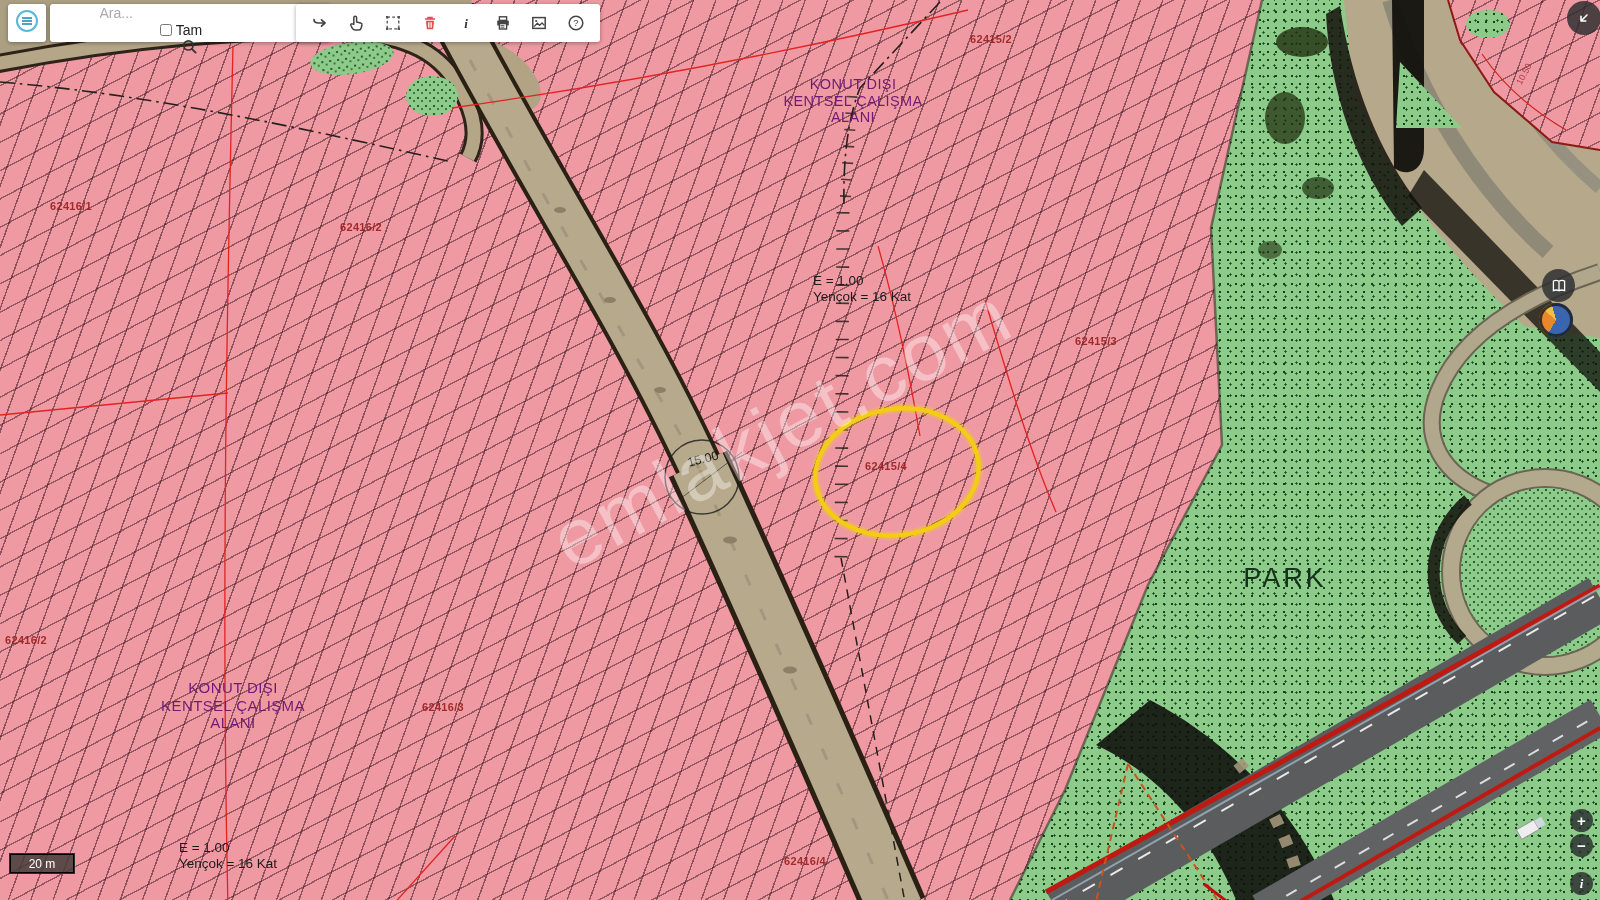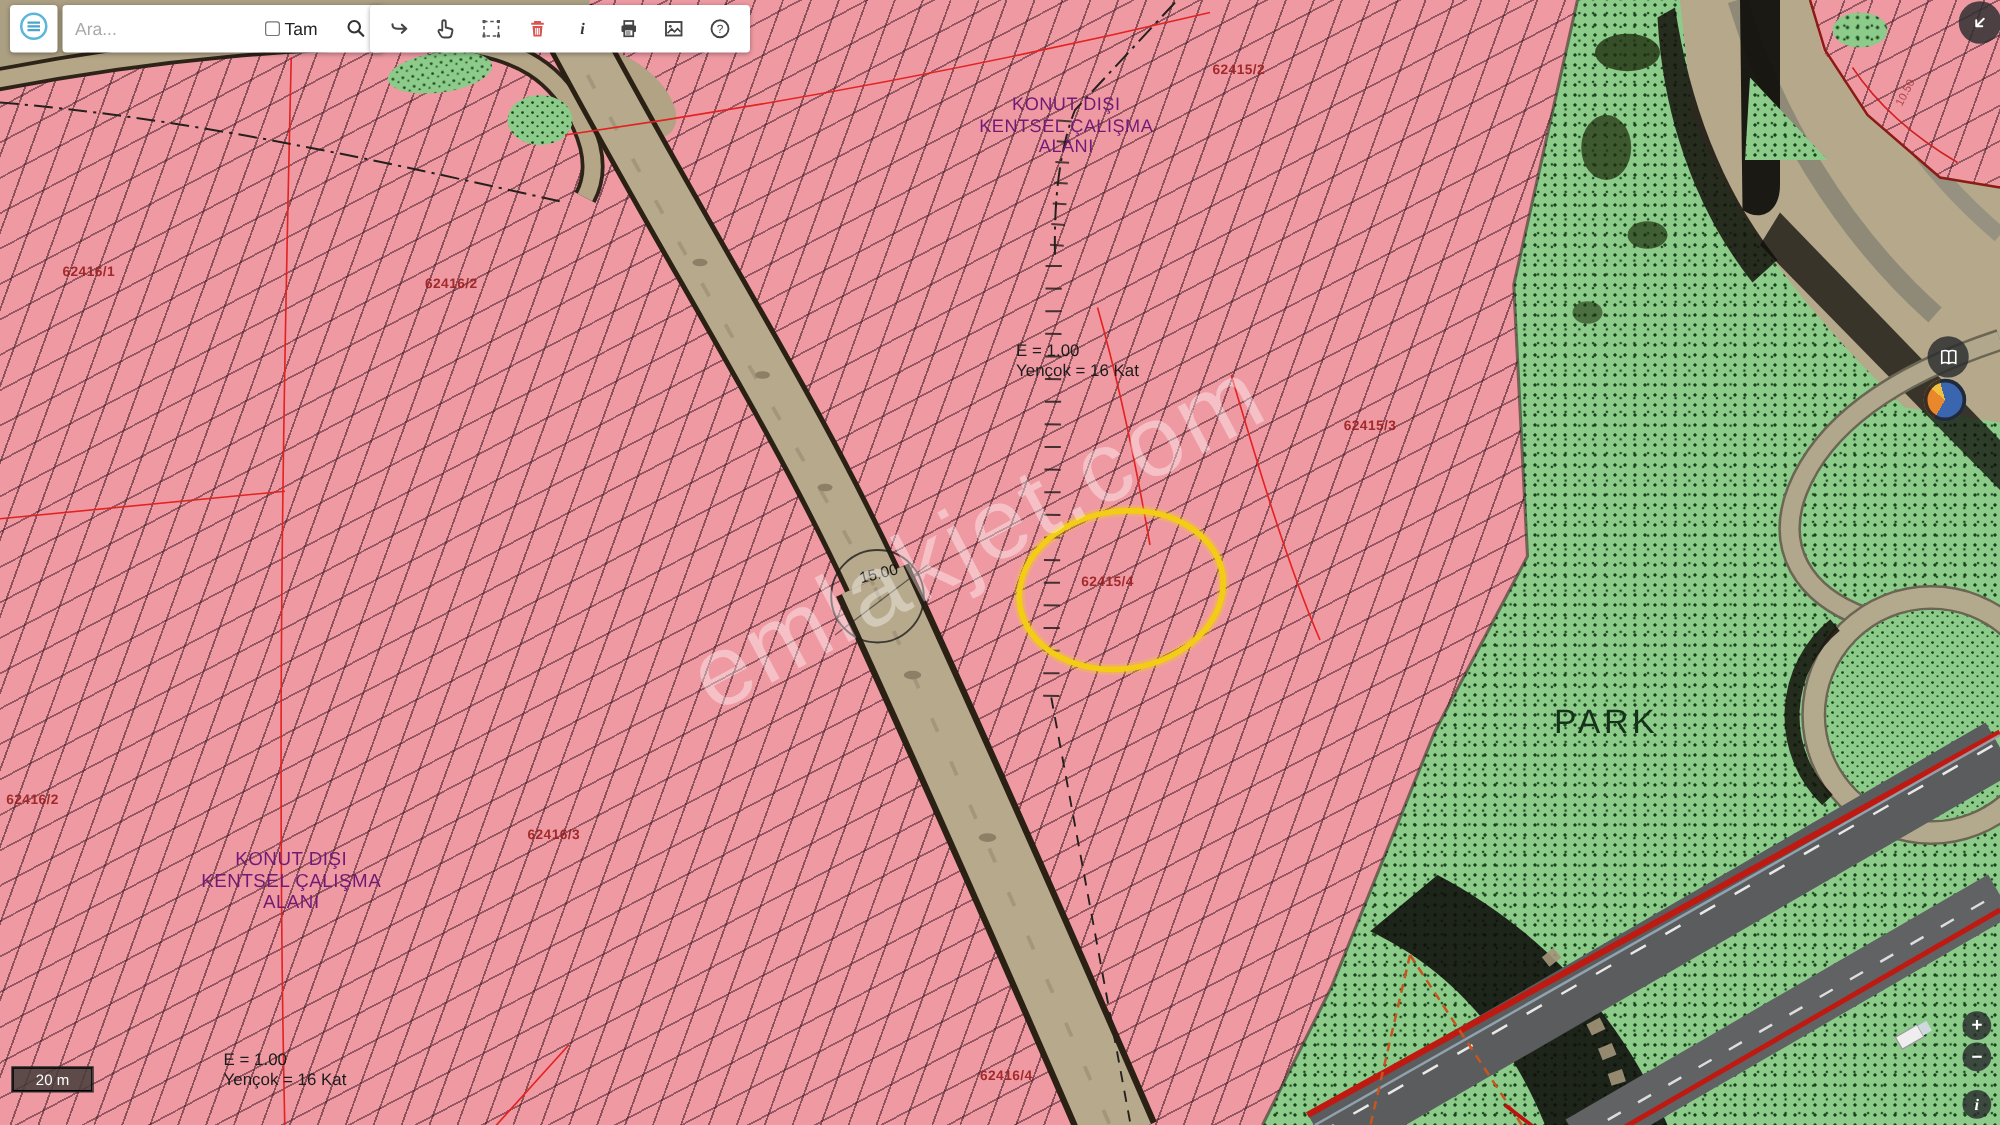--- a/index.html
+++ b/index.html
@@ -44,21 +44,21 @@
     transform:translate(-50%,-50%) rotate(-28deg);z-index:5;}
   .disclaimer{color:#f01414;font-weight:bold;font-size:15px;z-index:6;
     text-shadow:1px 1px 0 #5a0c06,-1px -1px 0 #5a0c06,1px -1px 0 #5a0c06,-1px 1px 0 #7a1208;}
   .scalebar{position:absolute;left:10px;top:854px;width:62px;height:17px;z-index:6;
     background:rgba(68,60,58,.85);border:1px solid #000000;box-shadow:0 0 0 1px #2c2c2c;
     color:#fff;font-size:12px;display:flex;align-items:center;justify-content:center;}
   
   .tb{position:absolute;top:4px;height:38px;background:#fff;border-radius:3px;z-index:10;
       box-shadow:0 1px 4px rgba(0,0,0,.35);display:flex;align-items:center;}
   .tb-menu{left:8px;width:38px;justify-content:center;cursor:pointer;}
-  .tb-search{left:50px;width:240px;padding:0 8px;}
+  .tb-search{left:50px;width:240px;padding:0 20px;flex-direction:column;}
   .tb-search input{border:none;outline:none;flex:1;font-size:14px;min-width:0;
       font-family:"Liberation Sans",sans-serif;color:#444;}
   .tb-search input::placeholder{color:#a9a9a9;}
   .chk{display:flex;align-items:center;gap:4px;font-size:14px;color:#222;margin-right:18px;}
   .chk input{width:12px;height:12px;margin:0;}
   .tb-tools{left:296px;width:292px;justify-content:space-around;padding:0 6px;}
   .tool{width:26px;height:26px;display:flex;align-items:center;justify-content:center;cursor:pointer;border-radius:3px;}
   
   .fab{position:absolute;border-radius:50%;background:rgba(42,44,46,.82);z-index:10;
        display:flex;align-items:center;justify-content:center;color:#fff;cursor:pointer;}
@@ -179,27 +179,27 @@
 
   <div class="pink-corner pink-hatch"></div>
   <div class="green-tri1 green-dots"></div>
   <div class="green-tri2 green-dots"></div>
 
   <svg class="overlay" viewBox="0 0 1600 900">
     <path d="M1448,0 L1460,40 L1494,92 L1552,142 L1600,150" fill="none" stroke="#8a1c14" stroke-width="2"></path>
     <path d="M1482,54 C1502,84 1532,110 1566,130" fill="none" stroke="#d02020" stroke-width="1.2"></path>
   </svg>
 
-  <div class="lbl parcel" style="left:991px;top:56px">62415/2</div>
+  <div class="lbl parcel" style="left:991px;top:39px">62415/2</div>
   <div class="lbl parcel" style="left:1096px;top:341px">62415/3</div>
   <div class="lbl parcel" style="left:886px;top:466px">62415/4</div>
-  <div class="lbl parcel" style="left:71px;top:218px">62416/1</div>
+  <div class="lbl parcel" style="left:71px;top:206px">62416/1</div>
   <div class="lbl parcel" style="left:361px;top:227px">62416/2</div>
   <div class="lbl parcel" style="left:26px;top:640px">62416/2</div>
-  <div class="lbl parcel" style="left:443px;top:668px">62416/3</div>
+  <div class="lbl parcel" style="left:443px;top:707px">62416/3</div>
   <div class="lbl parcel" style="left:805px;top:861px">62416/4</div>
 
   <div class="lbl zoneblock" style="left:853px;top:101px">
     <div>KONUT DIŞI</div>
     <div>KENTSEL ÇALIŞMA</div>
     <div>ALANI</div>
   </div>
   <div class="lbl zoneblock big" style="left:233px;top:705px">
     <div>KONUT DIŞI</div>
     <div>KENTSEL ÇALIŞMA</div>

